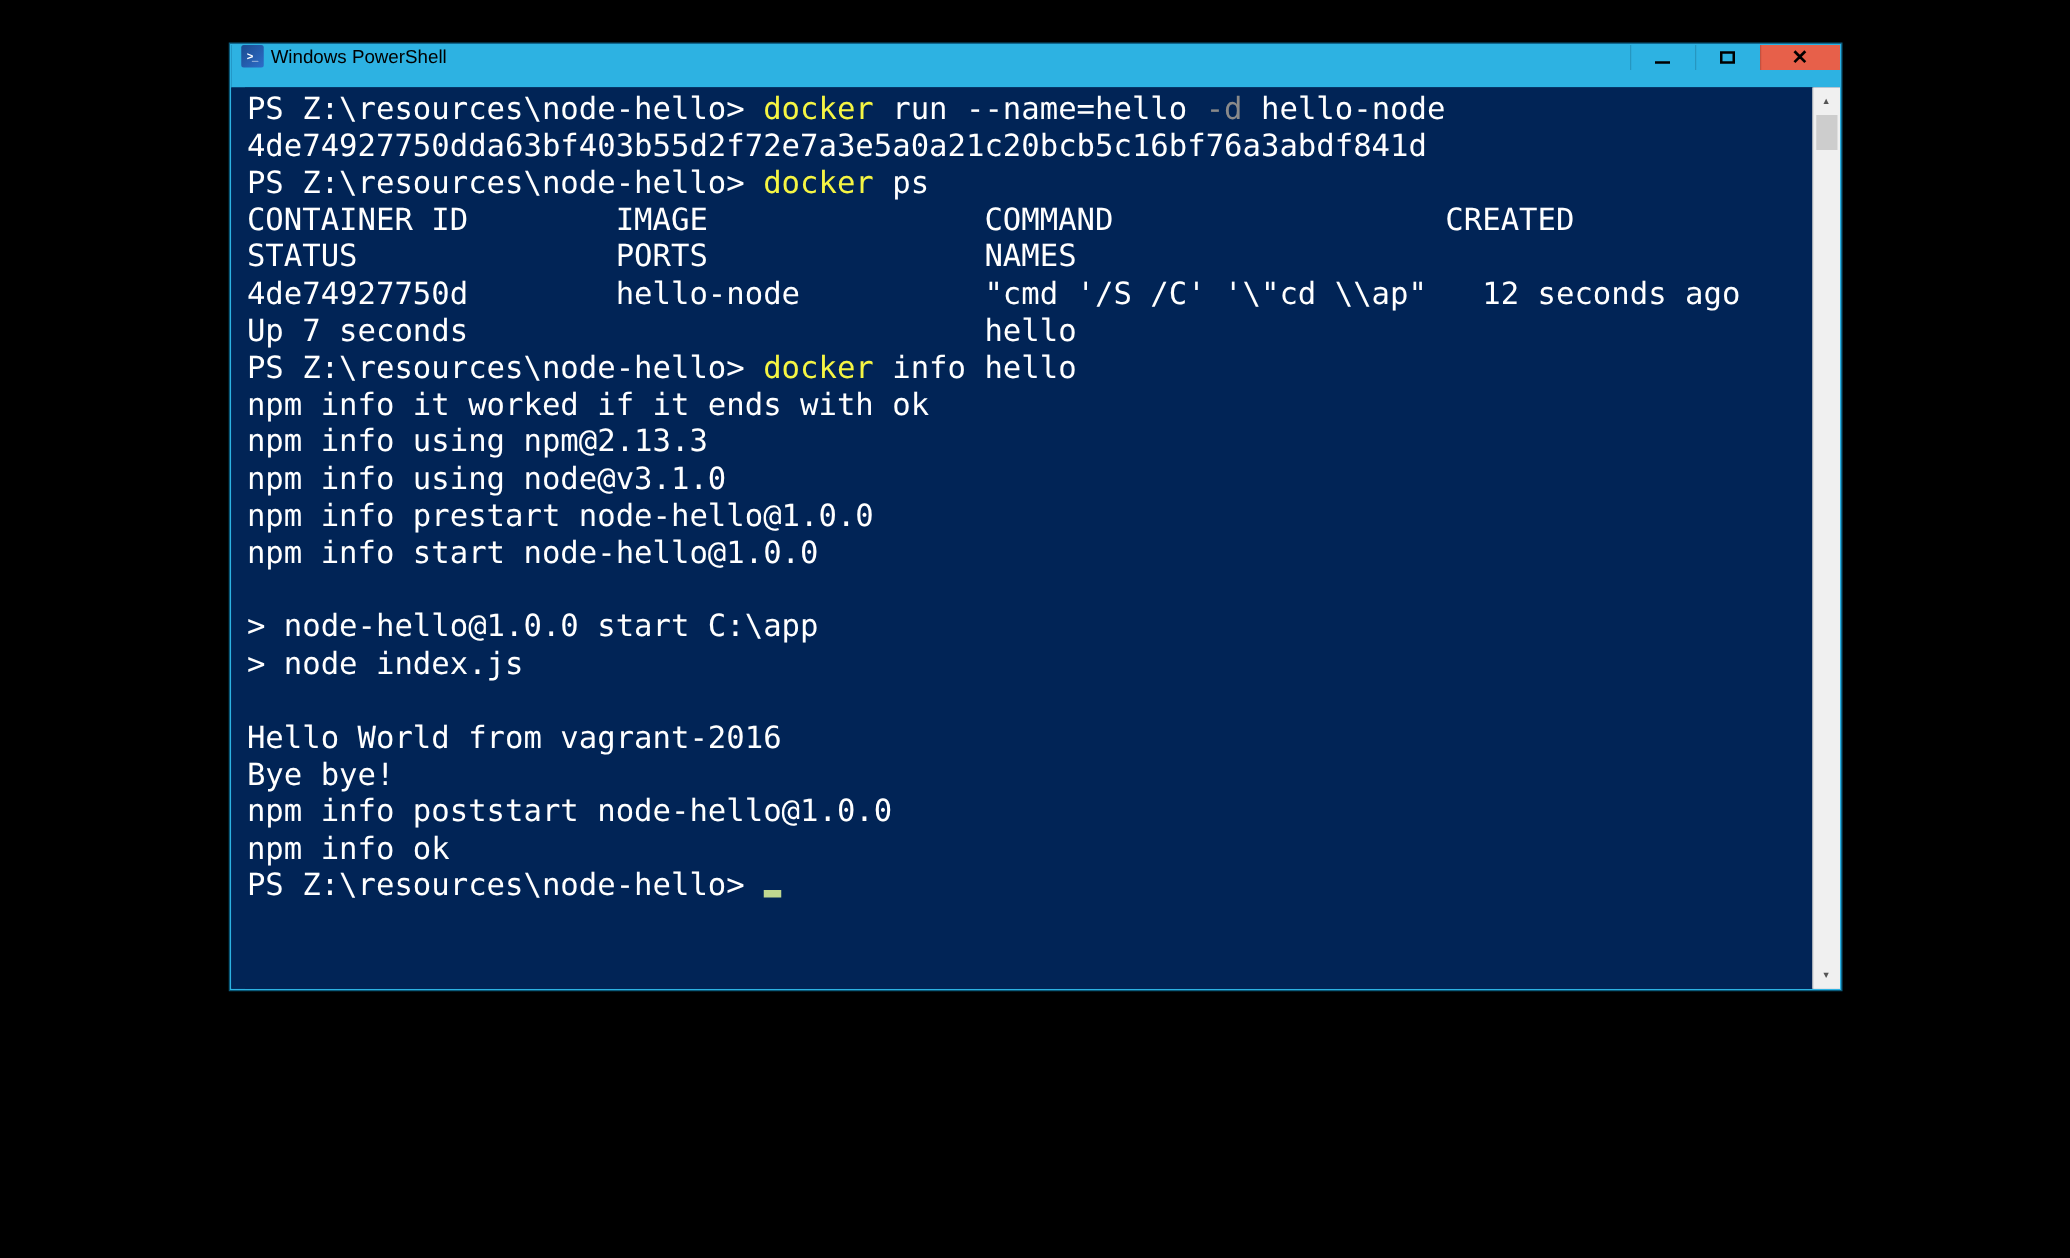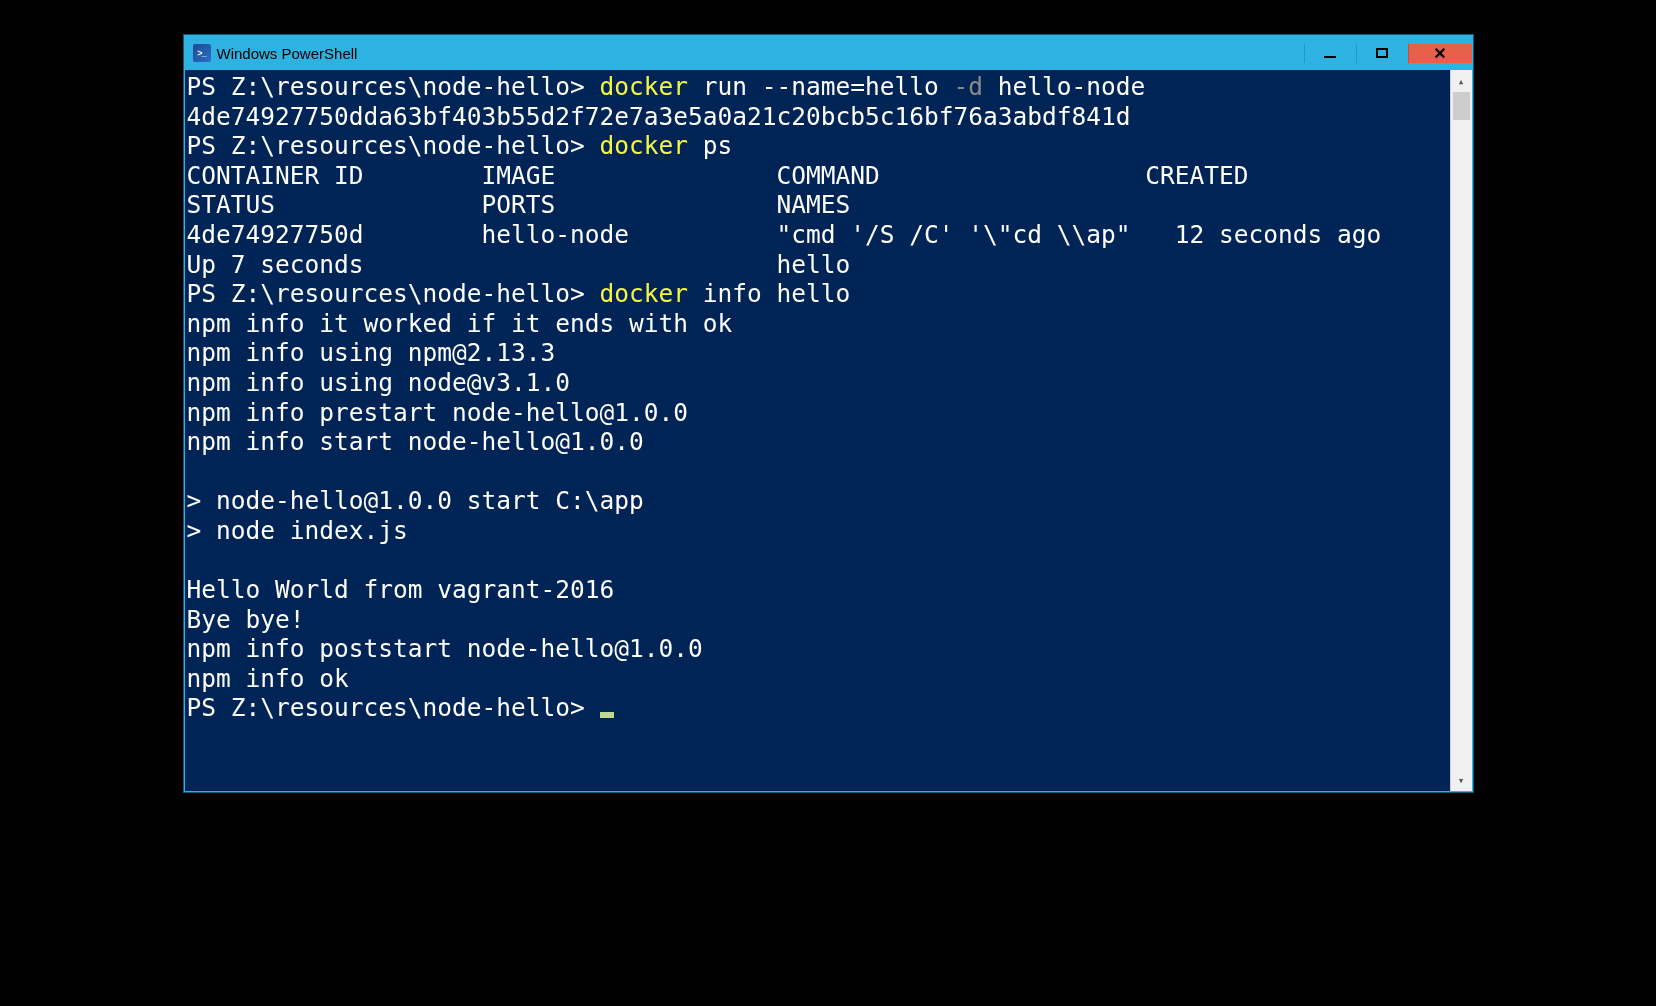--- a/index.html
+++ b/index.html
@@ -15,21 +15,21 @@
   .window {
     width: 1289px;
     background: #012456;
     border: 1px solid #2db2e2;
     box-shadow: 0 0 0 1px #0a5a7a;
   }
   .titlebar {
     height: 34px;
     background: #2db2e2;
     display: flex;
-    align-items: center;
+    align-items: flex-start;
     color: #000;
     font-family: 'Segoe UI', Tahoma, sans-serif;
     font-size: 15px;
   }
   .titlebar-left {
     display: flex;
     align-items: center;
     padding: 0 8px;
     flex: 1;
     gap: 6px;
@@ -64,20 +64,21 @@
   }
   .win-btn.close { background: #e7604a; width: 64px; }
   .min-glyph { width: 12px; height: 2px; background: #000; margin-top: 8px; }
   .max-glyph { width: 12px; height: 10px; border: 2px solid #000; }
   .close-glyph { font-size: 16px; font-weight: bold; }
 
   .client {
     display: flex;
     height: 721px;
     background: #012456;
+    padding-left: 11px;
   }
   .terminal {
     flex: 1;
     background: #012456;
     color: #fff;
     font-size: 24.5px;
     line-height: 29.6px;
     letter-spacing: 0px;
     white-space: pre-wrap;
     word-break: break-all;

